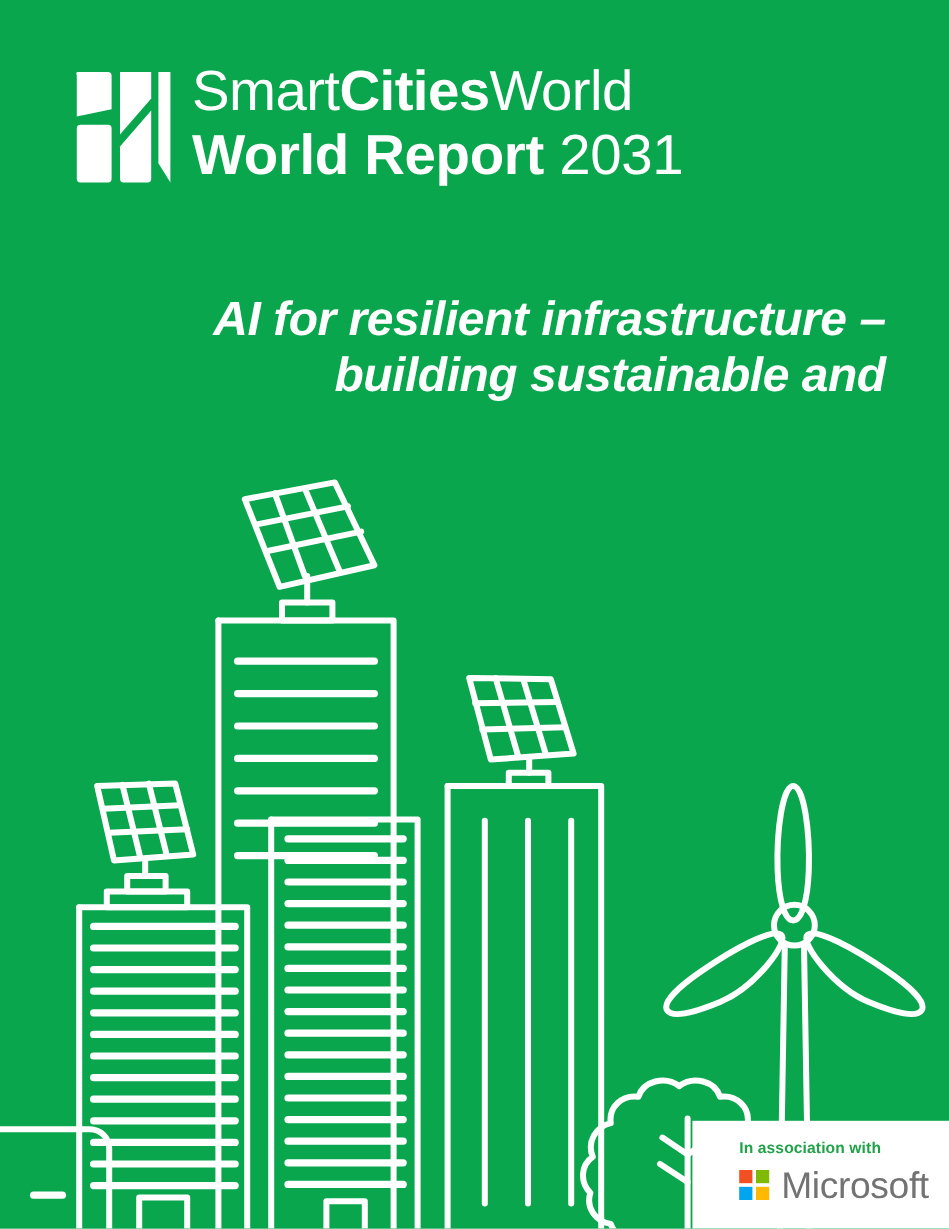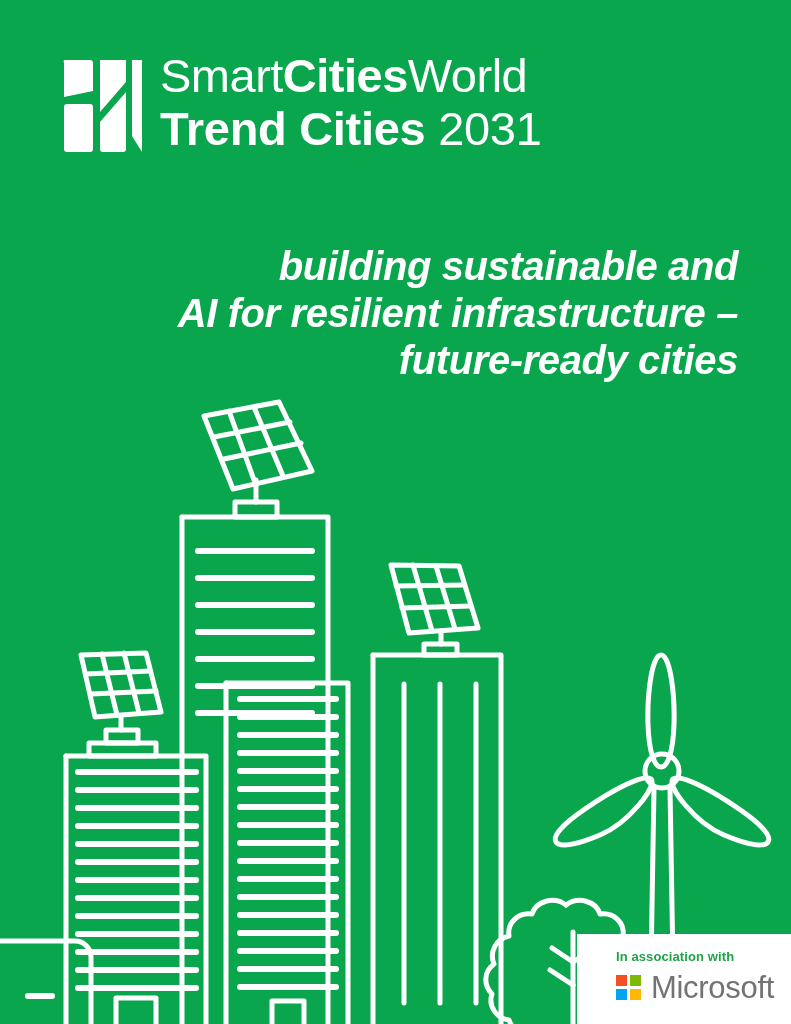--- a/index.html
+++ b/index.html
@@ -124,28 +124,27 @@
         <path fill="#ffffff" d="M70 4 h10 v92 l-10 -16 v-76 z"></path>
 
         <rect fill="#ffffff" x="2" y="48" width="29" height="48" rx="3"></rect>
 
         <path fill="#ffffff" d="M38 66 l26 -30 v57 a3 3 0 0 1 -3 3 h-20 a3 3 0 0 1 -3 -3 v-27 z"></path>
       </svg>
     </div>
 
     <div id="wordmark">
       <div class="wm-line1"><span class="w-light">Smart</span><span class="w-bold">Cities</span><span class="w-light">World</span></div>
-      <div class="wm-line2"><span class="w-medium">Trend Cities</span><span class="w-light">&nbsp;</span><span class="w-light">2031</span></div>
+      <div class="wm-line2"><span class="w-medium">World Report</span><span class="w-light">&nbsp;</span><span class="w-light">2031</span></div>
     </div>
   </div>
 
   <div id="headline">
+    <span class="hl-line">AI for resilient infrastructure –</span>
     <span class="hl-line">building sustainable and</span>
-    <span class="hl-line">AI for resilient infrastructure –</span>
-    <span class="hl-line">future-ready cities</span>
   </div>
 
   <svg id="illustration" viewBox="0 0 791 1024">
     <g fill="none" stroke="#ffffff" stroke-width="5" stroke-linecap="round" stroke-linejoin="round">
 
       <g>
         <path d="M-10 941 h85 a16 16 0 0 1 16 16 v80 M-10 1037 h101" stroke-width="5"></path>
         <line x1="28" y1="996" x2="52" y2="996" stroke-width="6"></line>
       </g>
 

